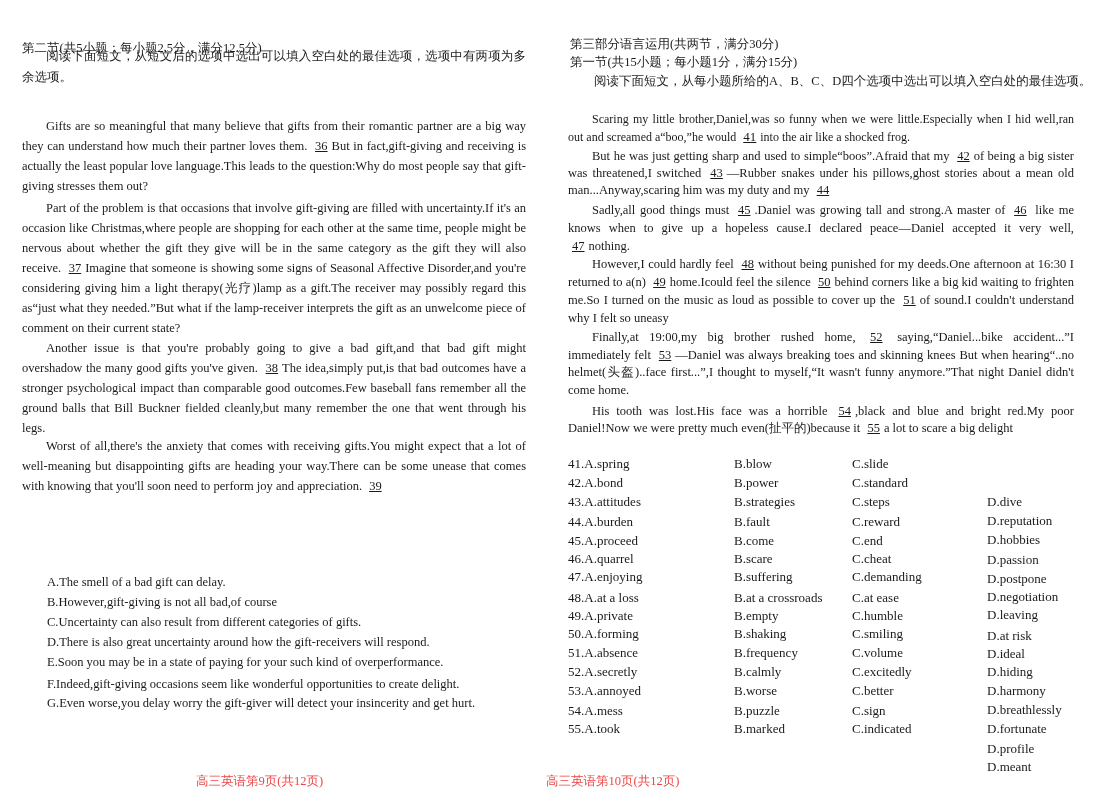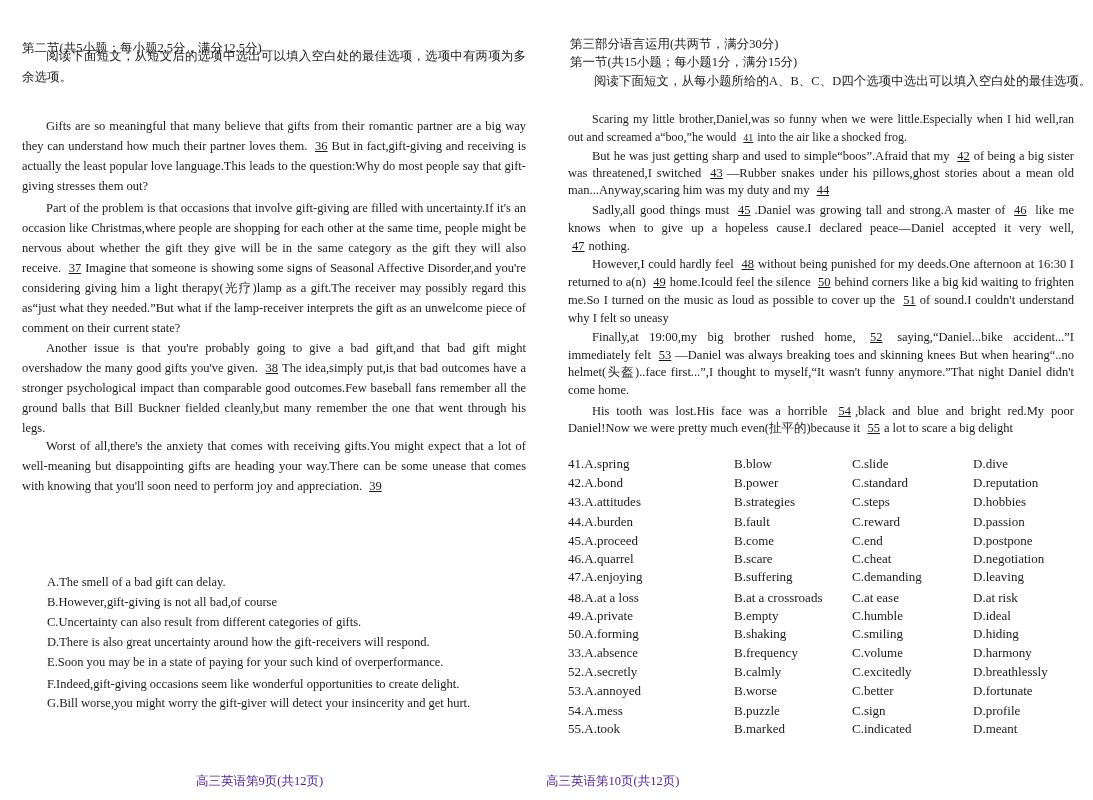--- a/index.html
+++ b/index.html
@@ -8,26 +8,26 @@
     font-family: "Liberation Serif", "DejaVu Serif", serif;
     color: #1a1a1a; font-size: 12.5px;
   }
   .page { position: absolute; top: 0; height: 800px; }
   .page-left { left: 0; width: 546px; }
   .page-right { left: 546px; width: 547px; }
   .line { position: absolute; white-space: nowrap; line-height: 16px; }
   .para { position: absolute; line-height: 20px; text-align: justify; text-justify: inter-word; }
   .para .indent { display: inline-block; width: 24px; }
   .blank { text-decoration: underline; padding: 0 4px; }
-  .small { font-size: 10px; }
+  .small { font-size: 13px; }
   .option-line { position: absolute; white-space: nowrap; font-size: 12.5px; text-align: right; }
-  .footer { position: absolute; top: 773px; font-size: 12.5px; white-space: nowrap; color: #4c1d95; }
+  .footer { position: absolute; top: 773px; font-size: 12.5px; white-space: nowrap; color: #ef4444; }
   .choice-row { position: absolute; left: 22px; width: 500px; height: 18px; font-size: 13px; }
   .choice-row span { position: absolute; top: 0; white-space: nowrap; }
-  .ca { left: 0; } .cb { left: 166px; } .cc { left: 284px; } .cd { left: 405px; }
+  .ca { left: 0; } .cb { left: 166px; } .cc { left: 284px; } .cd { left: 419px; margin-top: 38px; }
 </style>
 </head>
 <body>
 
 <div class="page page-left">
   <div class="line" style="left:22px; top:40px;">第二节(共5小题；每小题2.5分，满分12.5分)</div>
   <div class="para" style="left:22px; top:46px; width:504px; line-height:21px;"><span class="indent"></span><span>阅读下面短文，从短文后的选项中选出可以填入空白处的最佳选项，选项中有两项为多余选项。</span></div>
 
   <div class="para" style="left:22px; top:116px; width:504px;"><span class="indent"></span><span>Gifts are so meaningful that many believe that gifts from their romantic partner are a big way they can understand how much their partner loves them. </span><span class="blank">36</span><span>But in fact,gift-giving and receiving is actually the least popular love language.This leads to the question:Why do most people say that gift-giving stresses them out?</span></div>
 
@@ -38,21 +38,21 @@
   <div class="para" style="left:22px; top:436px; width:504px;"><span class="indent"></span><span>Worst of all,there's the anxiety that comes with receiving gifts.You might expect that a lot of well-meaning but disappointing gifts are heading your way.There can be some unease that comes with knowing that you'll soon need to perform joy and appreciation. </span><span class="blank">39</span><span></span></div>
 
 
   <div>
     <div class="option-line" style="left:47px; top:575px;">A.The smell of a bad gift can delay.</div>
     <div class="option-line" style="left:47px; top:595px;">B.However,gift-giving is not all bad,of course</div>
     <div class="option-line" style="left:47px; top:615px;">C.Uncertainty can also result from different categories of gifts.</div>
     <div class="option-line" style="left:47px; top:635px;">D.There is also great uncertainty around how the gift-receivers will respond.</div>
     <div class="option-line" style="left:47px; top:655px;">E.Soon you may be in a state of paying for your such kind of overperformance.</div>
     <div class="option-line" style="left:47px; top:677px;">F.Indeed,gift-giving occasions seem like wonderful opportunities to create delight.</div>
-    <div class="option-line" style="left:47px; top:696px;">G.Bill worse,you might worry the gift-giver will detect your insincerity and get hurt.</div>
+    <div class="option-line" style="left:47px; top:696px;">G.Even worse,you delay worry the gift-giver will detect your insincerity and get hurt.</div>
   </div>
 
   <div class="footer" style="left:196px;">高三英语第9页(共12页)</div>
 </div>
 
 <div class="page page-right">
   <div class="line" style="left:24px; top:36px;">第三部分语言运用(共两节，满分30分)</div>
   <div class="line" style="left:24px; top:54px;">第一节(共15小题；每小题1分，满分15分)</div>
   <div class="line" style="left:48px; top:73px;">阅读下面短文，从每小题所给的A、B、C、D四个选项中选出可以填入空白处的最佳选项。</div>
 
@@ -123,21 +123,21 @@
         <span class="cc">C.humble</span>
         <span class="cd">D.ideal</span>
       </div>
     <div class="choice-row" style="top:626px;">
         <span class="ca">50.A.forming</span>
         <span class="cb">B.shaking</span>
         <span class="cc">C.smiling</span>
         <span class="cd">D.hiding</span>
       </div>
     <div class="choice-row" style="top:645px;">
-        <span class="ca">33.A.absence</span>
+        <span class="ca">51.A.absence</span>
         <span class="cb">B.frequency</span>
         <span class="cc">C.volume</span>
         <span class="cd">D.harmony</span>
       </div>
     <div class="choice-row" style="top:664px;">
         <span class="ca">52.A.secretly</span>
         <span class="cb">B.calmly</span>
         <span class="cc">C.excitedly</span>
         <span class="cd">D.breathlessly</span>
       </div>

